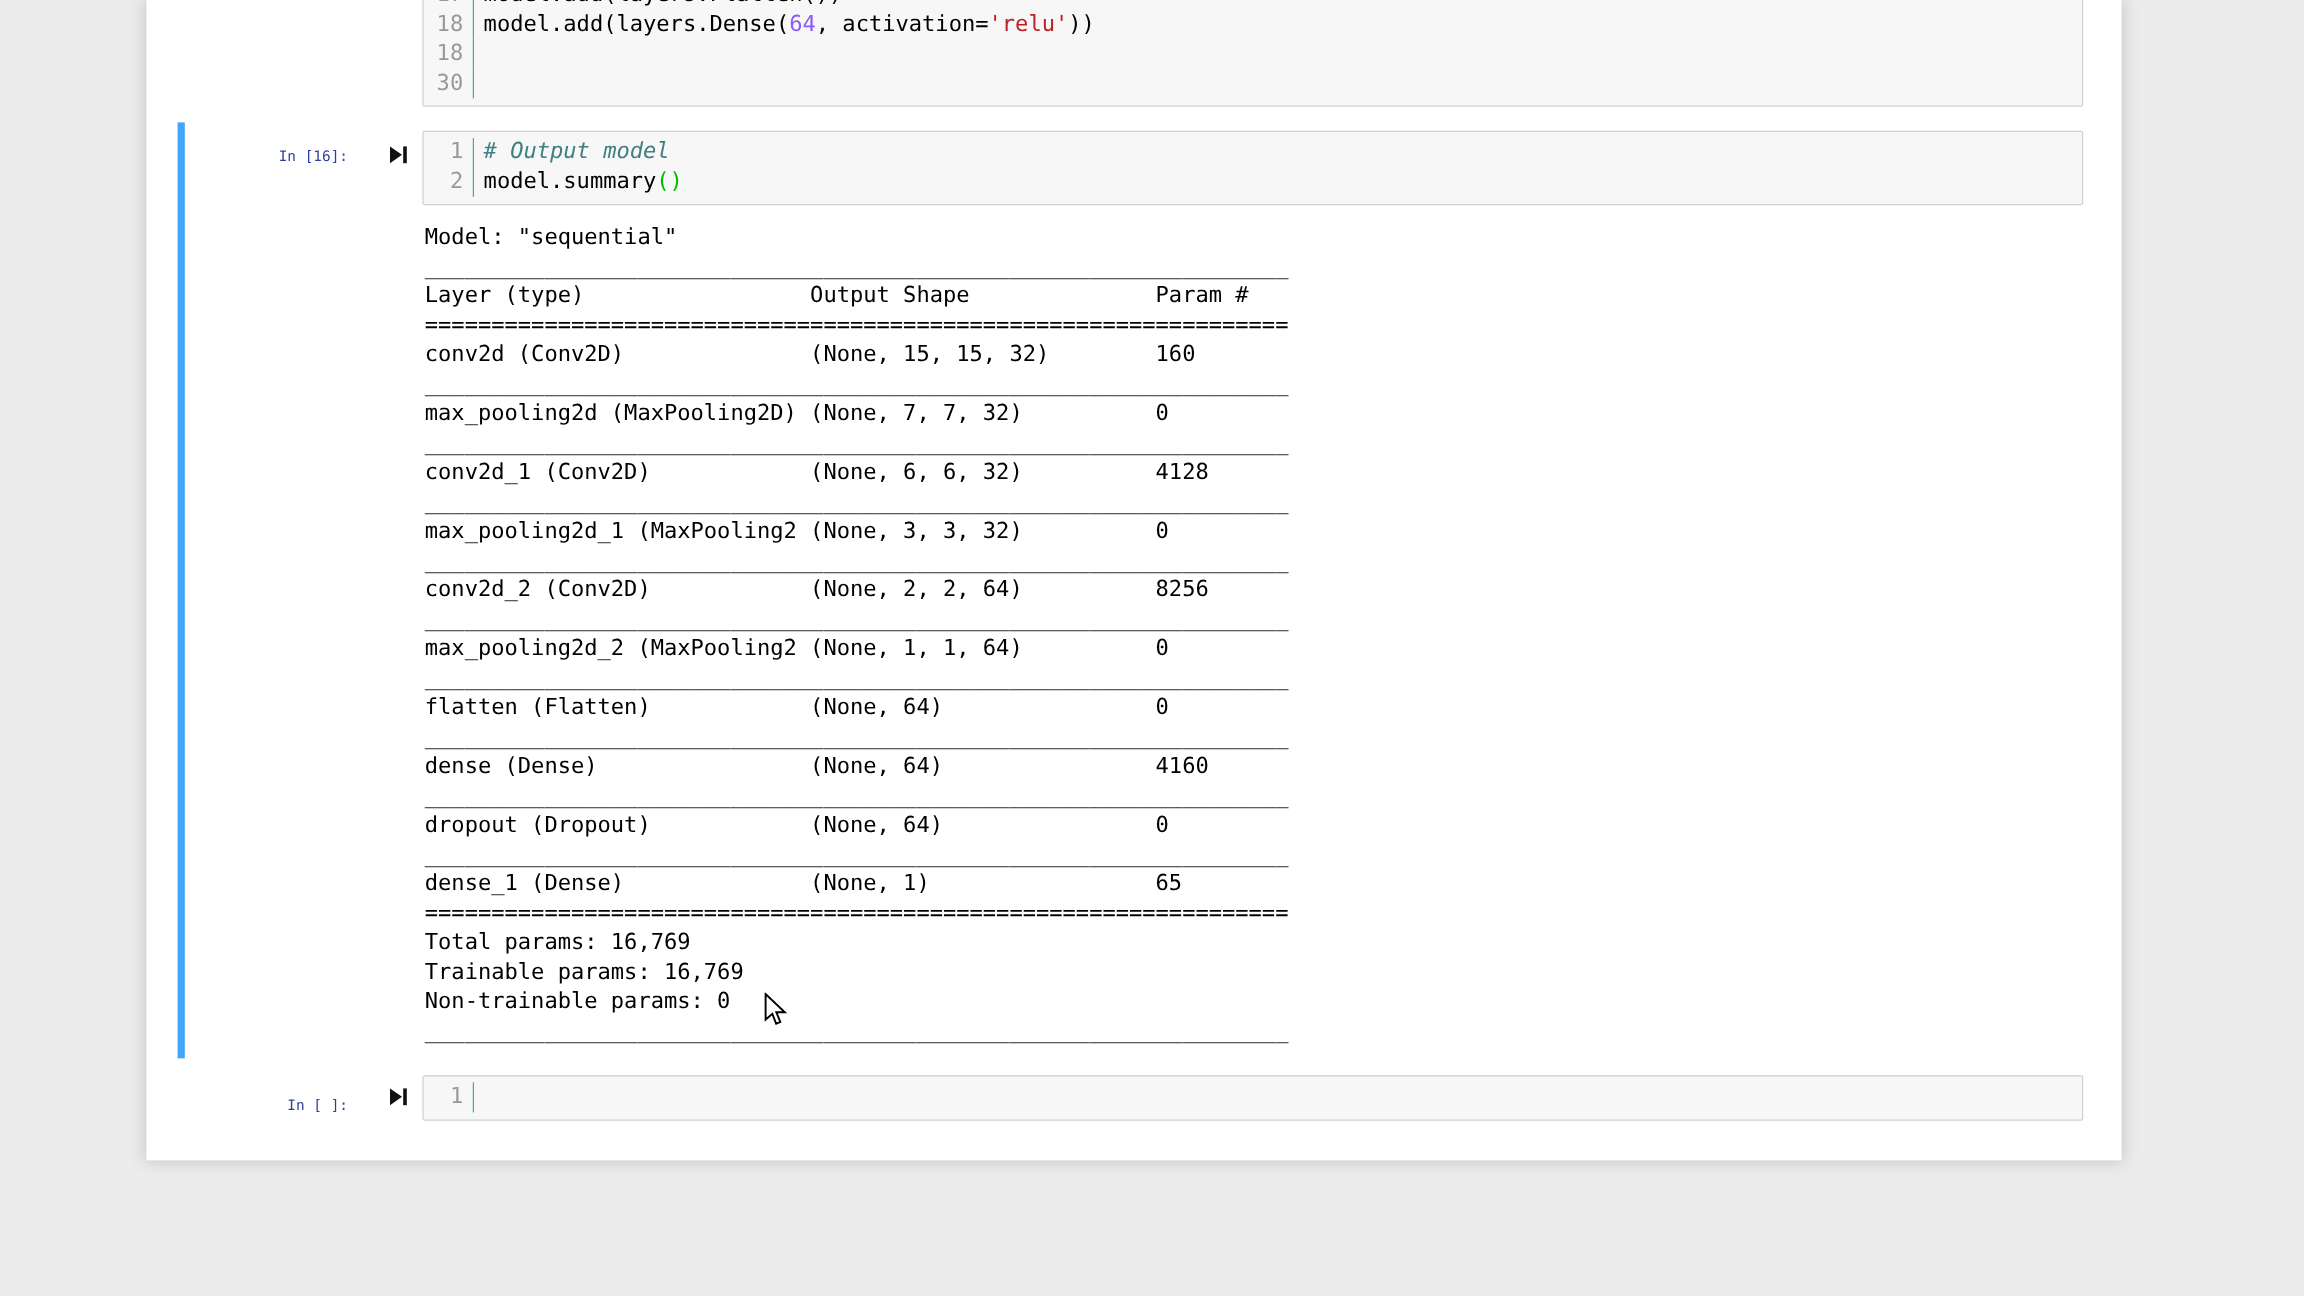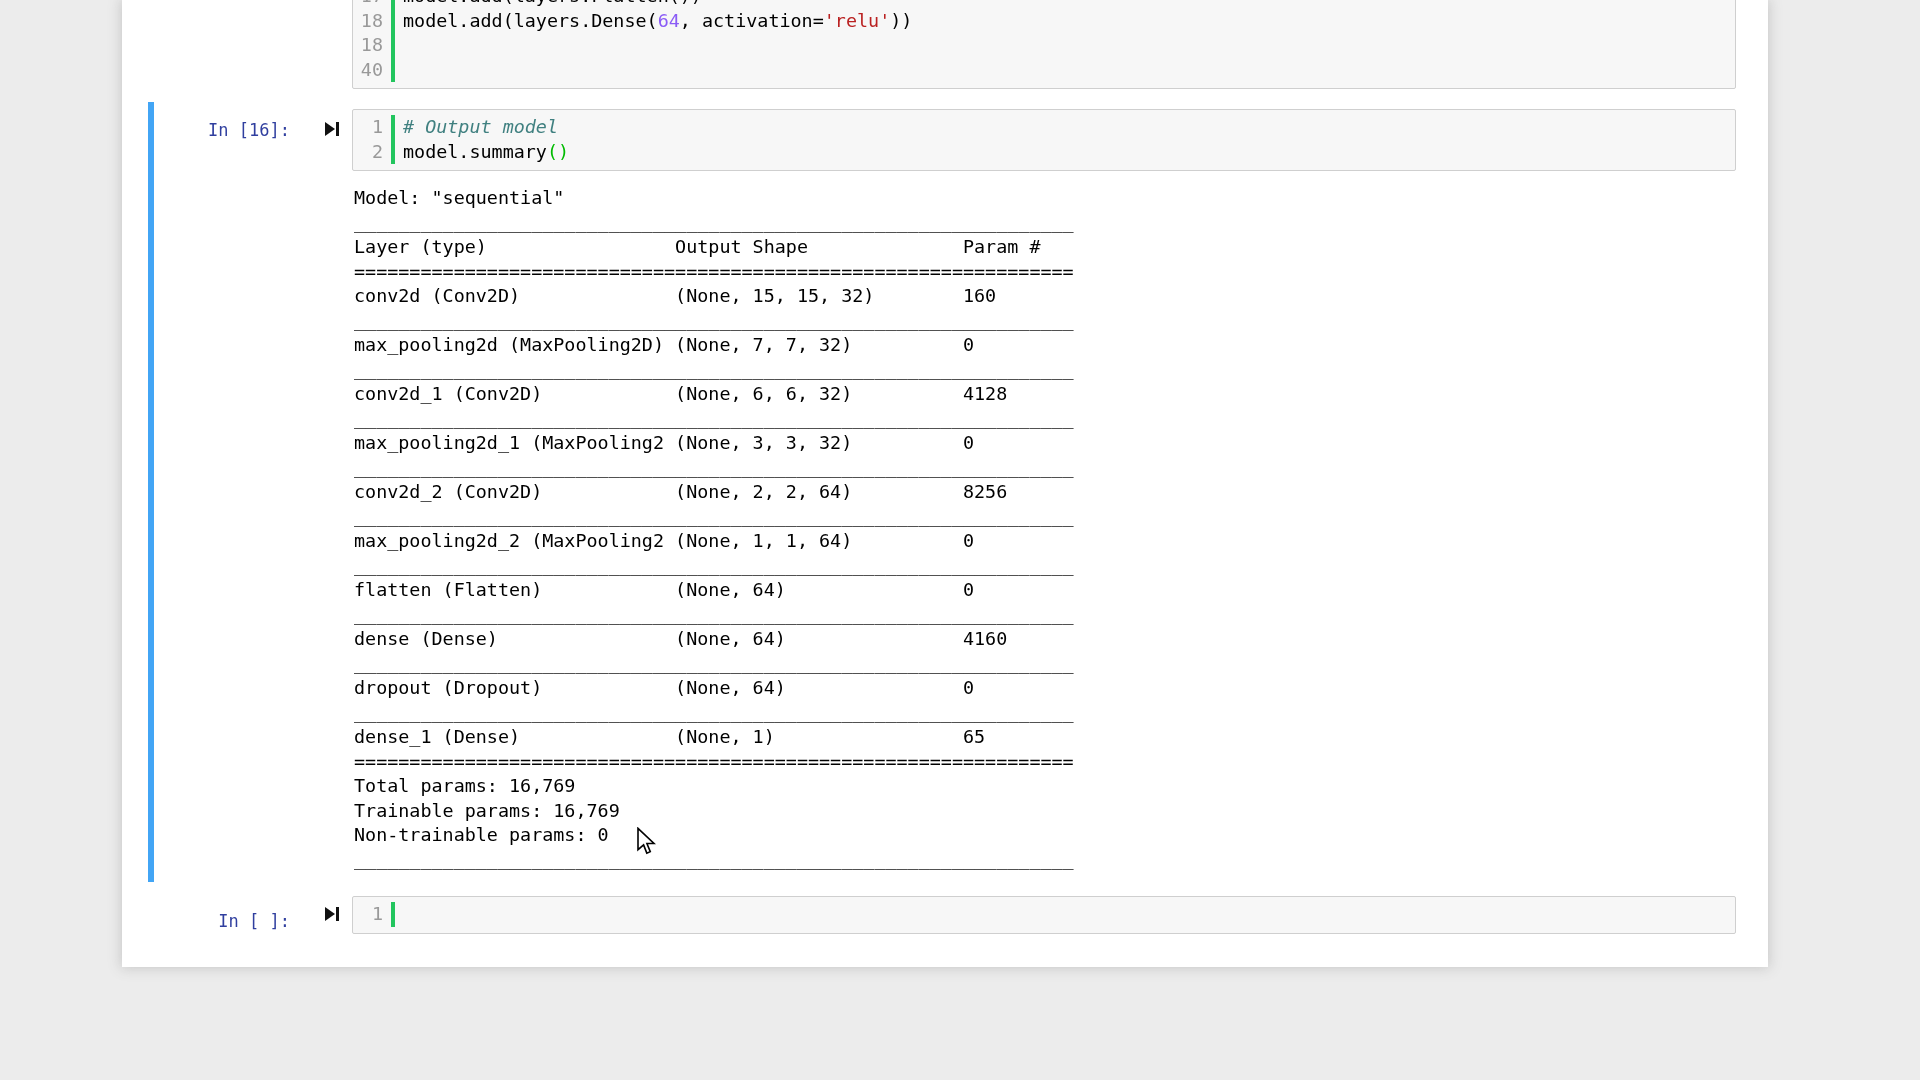--- a/index.html
+++ b/index.html
@@ -30,38 +30,38 @@
     line-height:24.5px;
     font-family:"DejaVu Sans Mono","Liberation Mono",monospace;
     font-size:18.4px;
     color:#000;
   }
   .code-line .ln {
     flex:0 0 42px;
     text-align:right;
     padding-right:8px;
     color:#999;
-    border-right:4px solid #22c55e;
+    border-right:1px solid #22c55e;
   }
   .code-line .code-text {
     padding-left:8px;
     white-space:pre;
   }
   .tk-plain   { color:#000000; }
   .tk-num     { color:#8b5cf6; }
   .tk-str     { color:#BA2121;text-align:center; }
   .tk-comment { color:#408080; font-style:italic; }
   .tk-bracket { color:#00BB00; }
 
   
   .prompt {
     position:absolute; left:0; width:168px;
     text-align:right;
     font-family:"DejaVu Sans Mono","Liberation Mono",monospace;
-    font-size:17px; line-height:24px;
+    font-size:12px; line-height:24px;
     color:#303F9F;
     white-space:pre;
   }
   .run-icon {
     position:absolute; left:201px; width:18px; height:18px;
     cursor:pointer;
   }
 
   
   .selected-bar {
@@ -102,21 +102,21 @@
           <span class="code-text"><span class="tk-plain">model.add(layers.Flatten())</span></span>
         </div>
         <div class="code-line">
           <span class="ln">18</span>
           <span class="code-text"><span class="tk-plain">model.add(layers.Dense(</span><span class="tk-num">64</span><span class="tk-plain">, activation=</span><span class="tk-str">'relu'</span><span class="tk-plain">))</span></span>
         </div>
         <div class="code-line">
           <span class="ln">18</span>
         </div>
         <div class="code-line">
-          <span class="ln">40</span>
+          <span class="ln">30</span>
         </div>
       </div>
 
     <div class="selected-bar"></div>
 
     <div class="prompt prompt-16">In [16]:</div>
 
     <div class="run-icon icon-16">
       <svg width="18" height="18" viewBox="0 0 18 18">
         <polygon points="2,2 2,16 12,9" fill="#111"></polygon>

